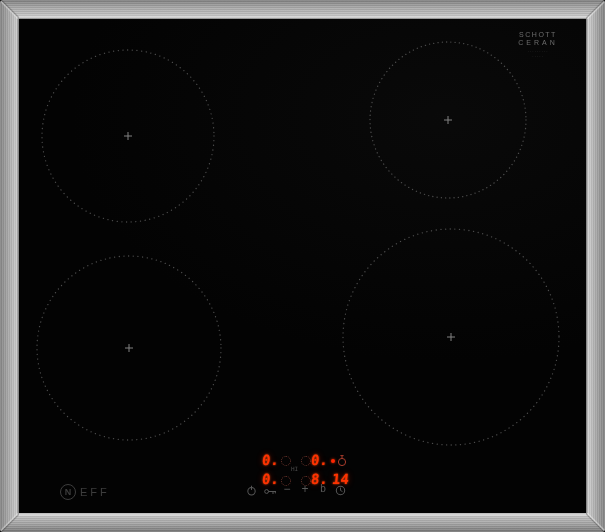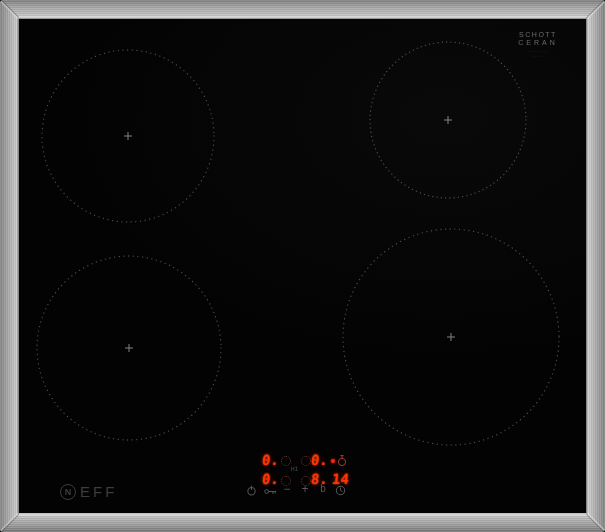--- a/index.html
+++ b/index.html
@@ -83,21 +83,21 @@
   
   .neff{
     position:absolute;left:60px;top:483px;height:17px;
     display:flex;align-items:center;gap:4px;color:#3d3d3d;
   }
   .neff .ncirc{
     width:14px;height:14px;border:1.3px solid #3d3d3d;border-radius:50%;
     display:flex;align-items:center;justify-content:center;
     font-size:9px;font-weight:700;
   }
-  .neff .rest{font-size:15px;font-weight:400;letter-spacing:3px;}
+  .neff .rest{font-size:11px;font-weight:400;letter-spacing:3px;}
   .ceran{
     position:absolute;left:513px;top:31px;width:50px;text-align:center;color:#6e6e6e;
   }
   .ceran .l1{font-size:7px;letter-spacing:1.5px;line-height:8px;}
   .ceran .l2{font-size:7px;letter-spacing:3px;line-height:8px;}
   .ceran .fine{font-size:4px;line-height:4px;color:#474747;letter-spacing:1px;margin-top:3px;}
 </style>
 </head>
 <body>
 

